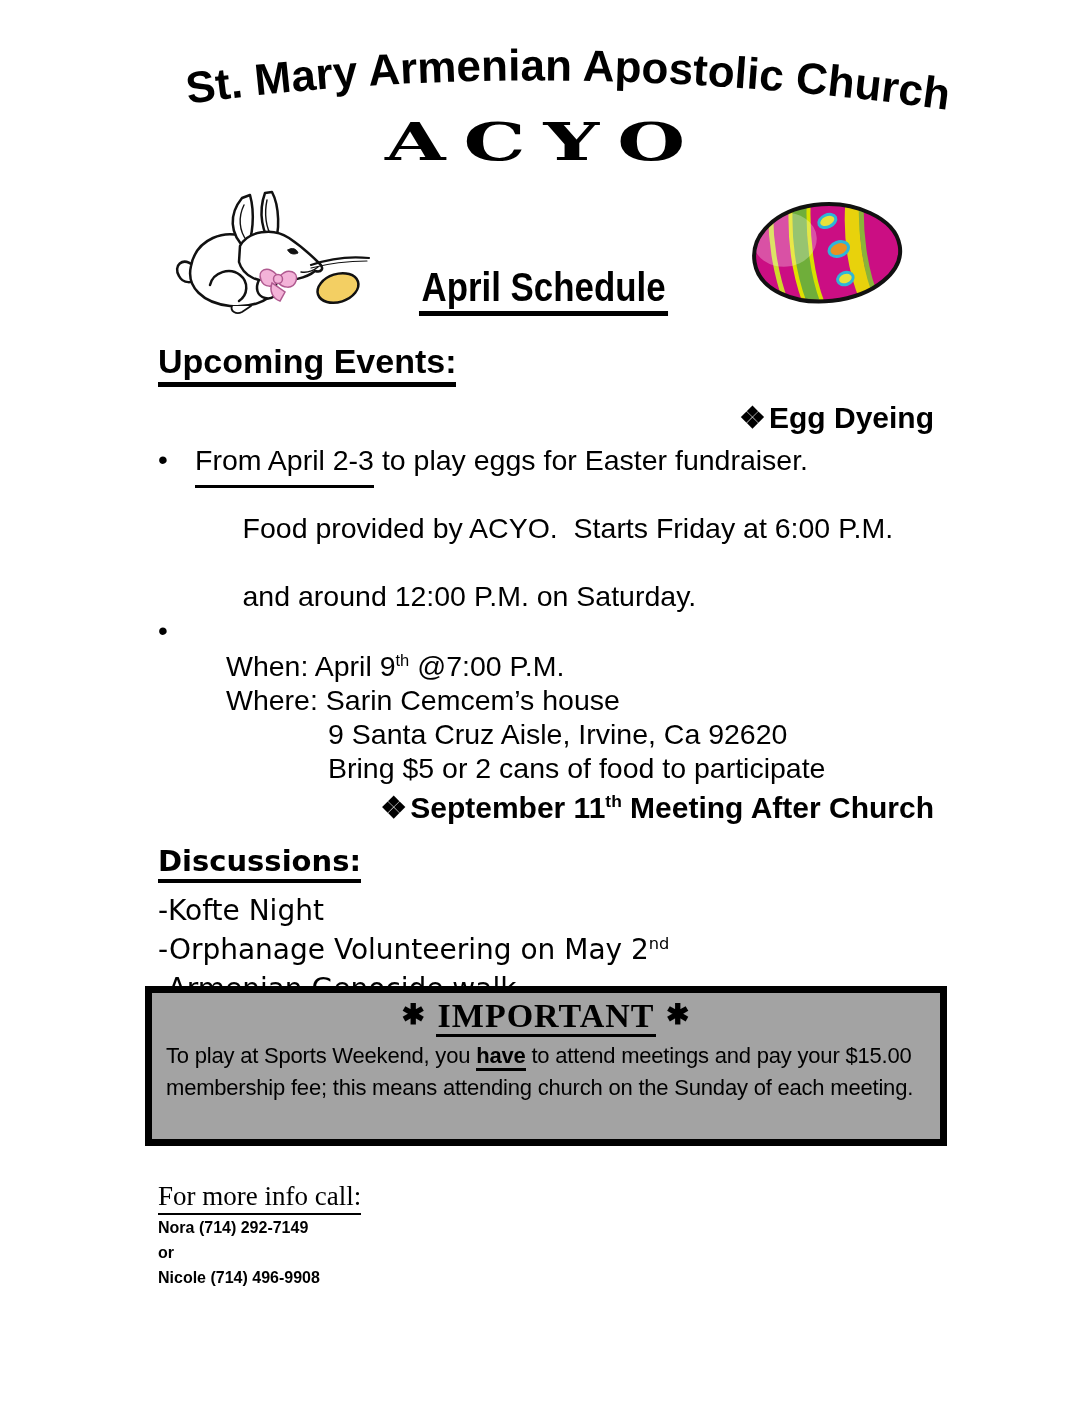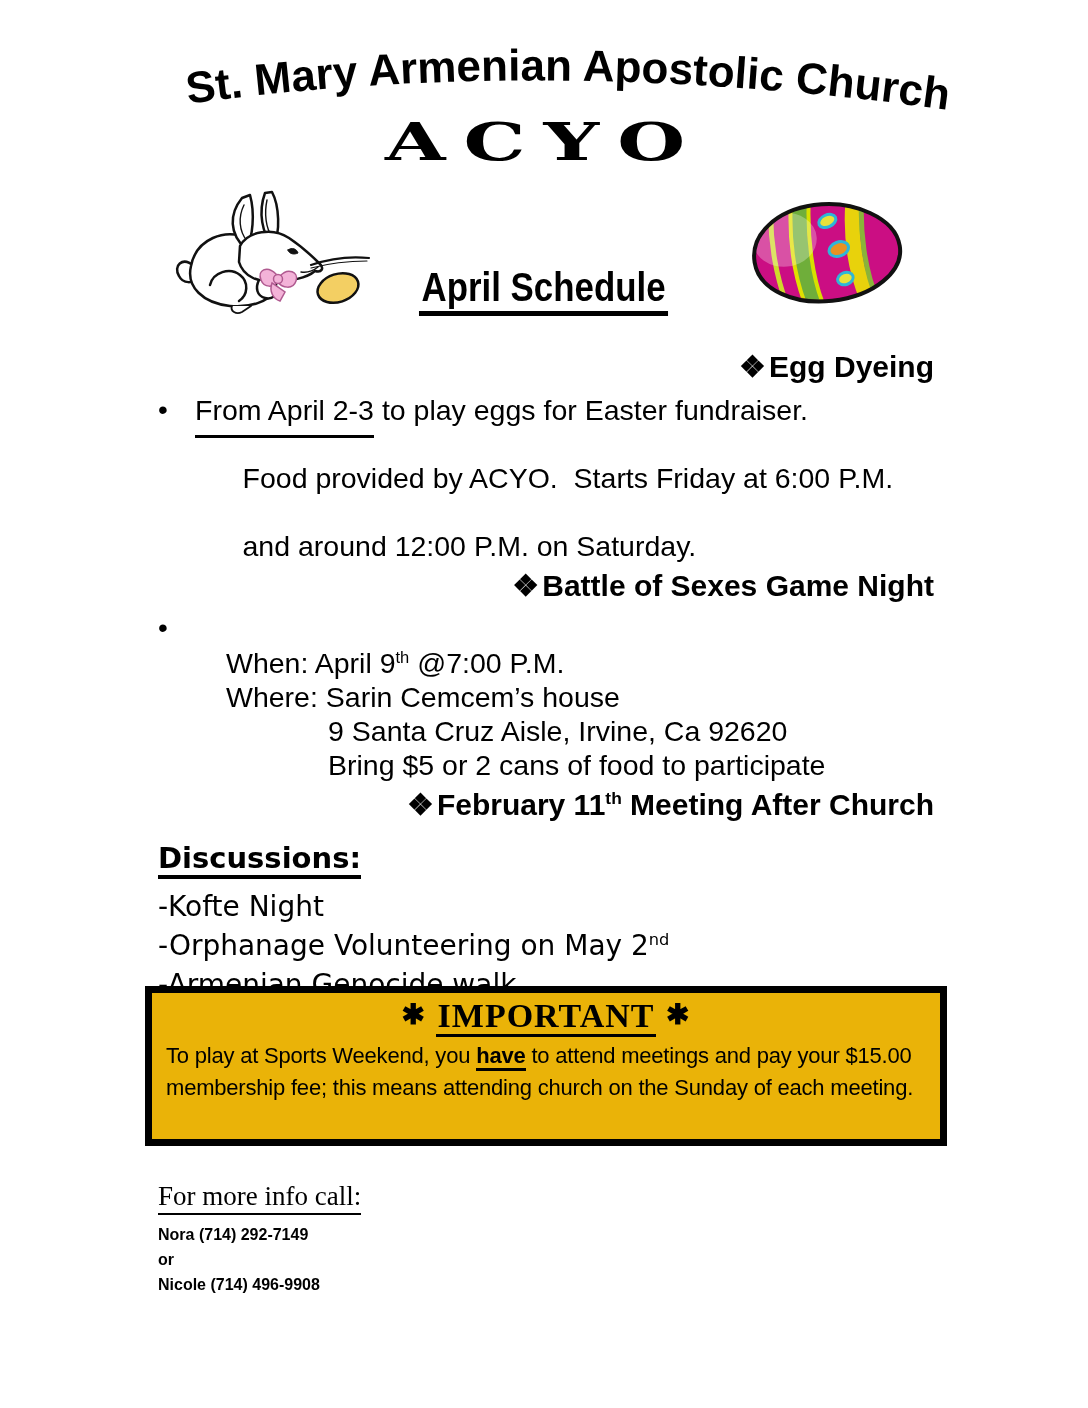--- a/index.html
+++ b/index.html
@@ -61,21 +61,21 @@
     border-bottom:4px solid #000;
     margin:12px 0 8px 0;padding-bottom:1px;
   }
   .disc-line{
     font-family:"DejaVu Sans",sans-serif;
     font-size:28px;line-height:39px;
   }
   
   .imp-box{
     position:absolute;left:145px;top:986px;width:802px;height:160px;
-    border:7px solid #000;background:#eab308;
+    border:7px solid #000;background:#a3a3a3;
     box-sizing:border-box;
     padding:3px 14px 4px 14px;
   }
   .imp-head{
     text-align:center;
     font-family:"Liberation Serif",serif;
     font-weight:bold;font-size:34px;letter-spacing:1px;
     margin:1px 0 6px 0;line-height:1.1;
   }
   .imp-word{border-bottom:3px solid #000;padding:0 2px;}
@@ -83,21 +83,21 @@
   .imp-body{
     font-size:22px;line-height:32px;letter-spacing:-0.2px;
   }
   .imp-have{font-weight:bold;border-bottom:3px solid #000;}
   
   .contact{position:absolute;left:158px;top:1182px;}
   .contact-head{
     display:inline-block;
     font-family:"Liberation Serif",serif;font-size:27px;
     border-bottom:2px solid #000;padding-bottom:1px;
-    margin-bottom:7px;line-height:1.1;
+    line-height:1.1;
   }
   .contact-line{
     font-family:Liberation Sans, sans-serif;
     font-weight:bold;font-size:16px;line-height:25px;
   }
 </style>
 </head>
 <body>
 
 <div class="page">
@@ -163,49 +163,49 @@
       <path d="M8,62 C6,34 34,12 72,10 C112,8 152,30 154,58 C156,84 124,106 82,107 C44,108 10,90 8,62 Z" fill="none" stroke="#111" stroke-width="4"></path>
     </g>
   </svg>
 
   <div class="sched-wrap">
     <span class="sched">April Schedule</span>
   </div>
 
   <div class="content">
 
+    <div>
+      <span class="h-upcoming">Upcoming Events:</span>
+    </div>
 
     <div class="ev-head">
       <span class="diamond">❖</span><span>Egg Dyeing</span>
     </div>
 
     <div class="bullet-row body-text">
       <span class="bullet-marker">•</span>
       <span class="keep"><span class="u2">From April 2-3</span><span> to play eggs for Easter fundraiser.</span><br>
       <span class="keep">Food provided by ACYO.  Starts Friday at 6:00 P.M.</span><br>
       <span>and around 12:00 P.M. on Saturday.</span></span>
     </div>
 
-    <div class="ev-head">
-      <span class="diamond">❖</span><span>Battle of Sexes Game Night</span>
-    </div>
 
     <div class="bullet-row body-text">
       <span class="bullet-marker">•</span>
     </div>
 
     <div class="body-text ind1">
       <span>When: April 9</span><sup>th</sup><span class="keep"> @7:00 P.M.</span>
     </div>
     <div class="body-text ind1">Where: Sarin Cemcem’s house</div>
     <div class="body-text ind2">9 Santa Cruz Aisle, Irvine, Ca 92620</div>
     <div class="body-text ind2">Bring $5 or 2 cans of food to participate</div>
 
     <div class="ev-head">
-      <span class="diamond">❖</span><span>February 11</span><sup>th</sup><span class="keep"> Meeting After Church</span>
+      <span class="diamond">❖</span><span>September 11</span><sup>th</sup><span class="keep"> Meeting After Church</span>
     </div>
 
     <div>
       <span class="disc-head">Discussions:</span>
     </div>
     <div class="disc-line">
       <span>-Kofte Night</span><sup></sup>
     </div>
     <div class="disc-line">
       <span>-Orphanage Volunteering on May 2</span><sup>nd</sup>

